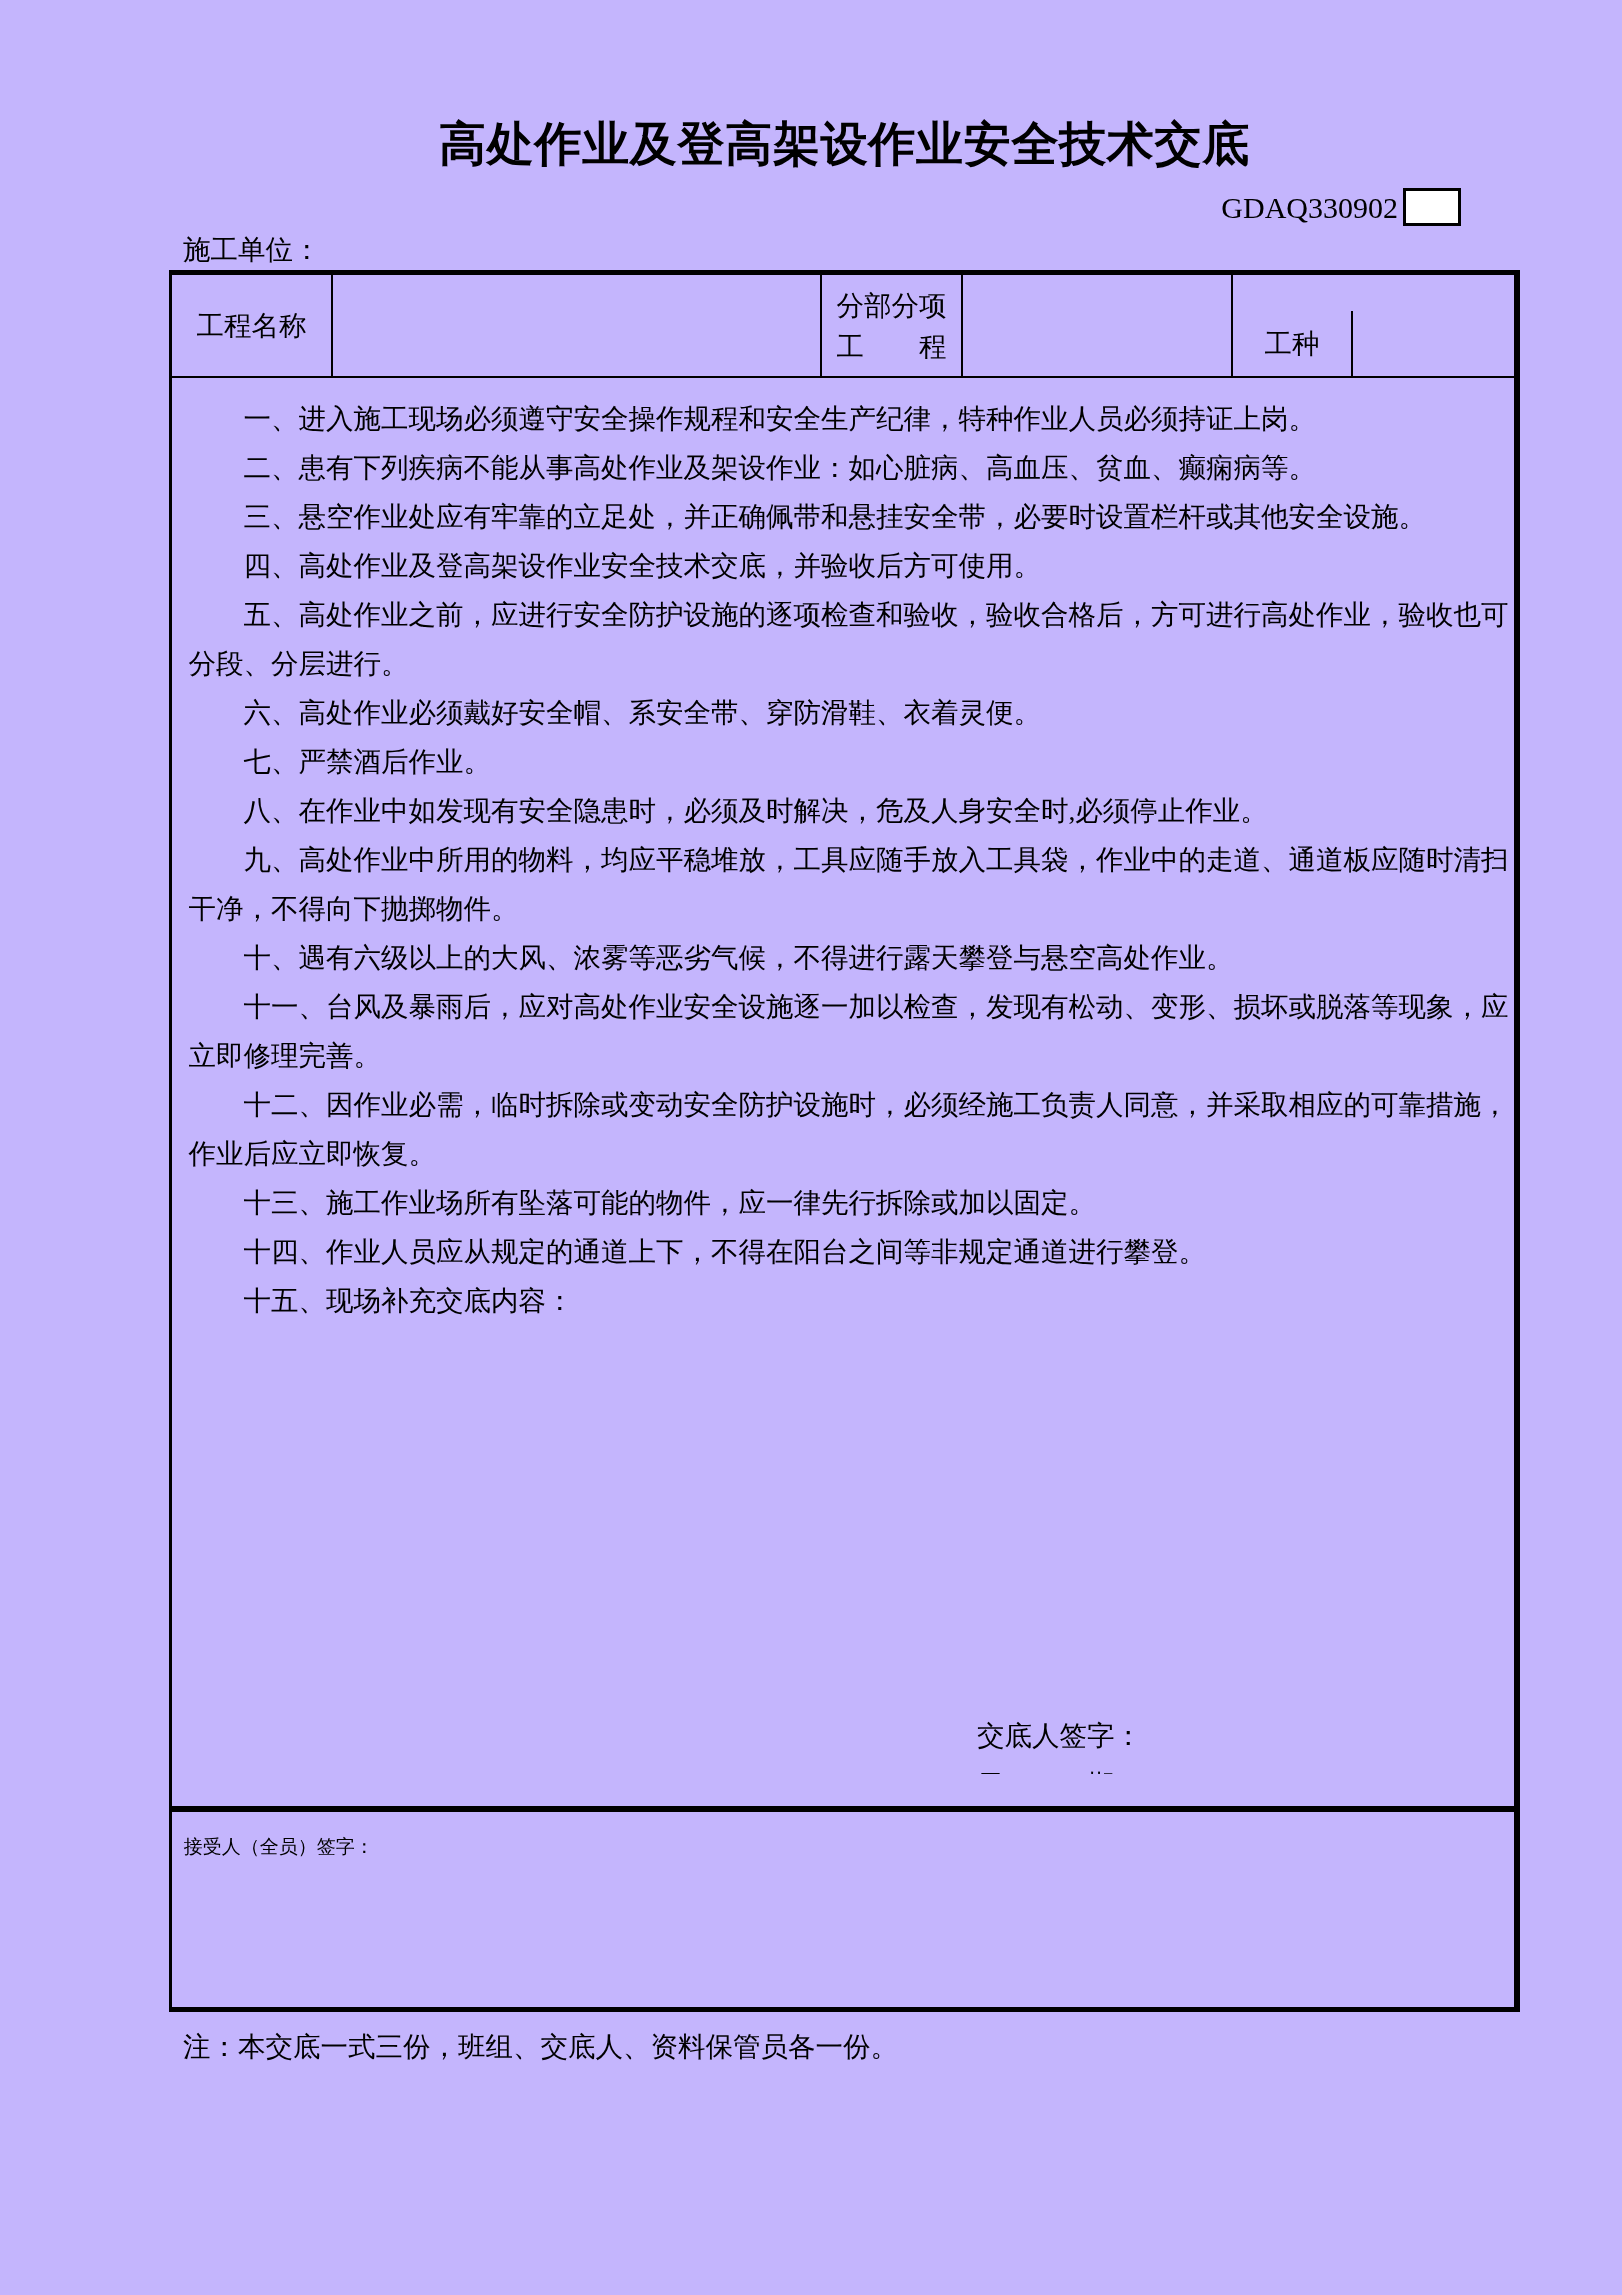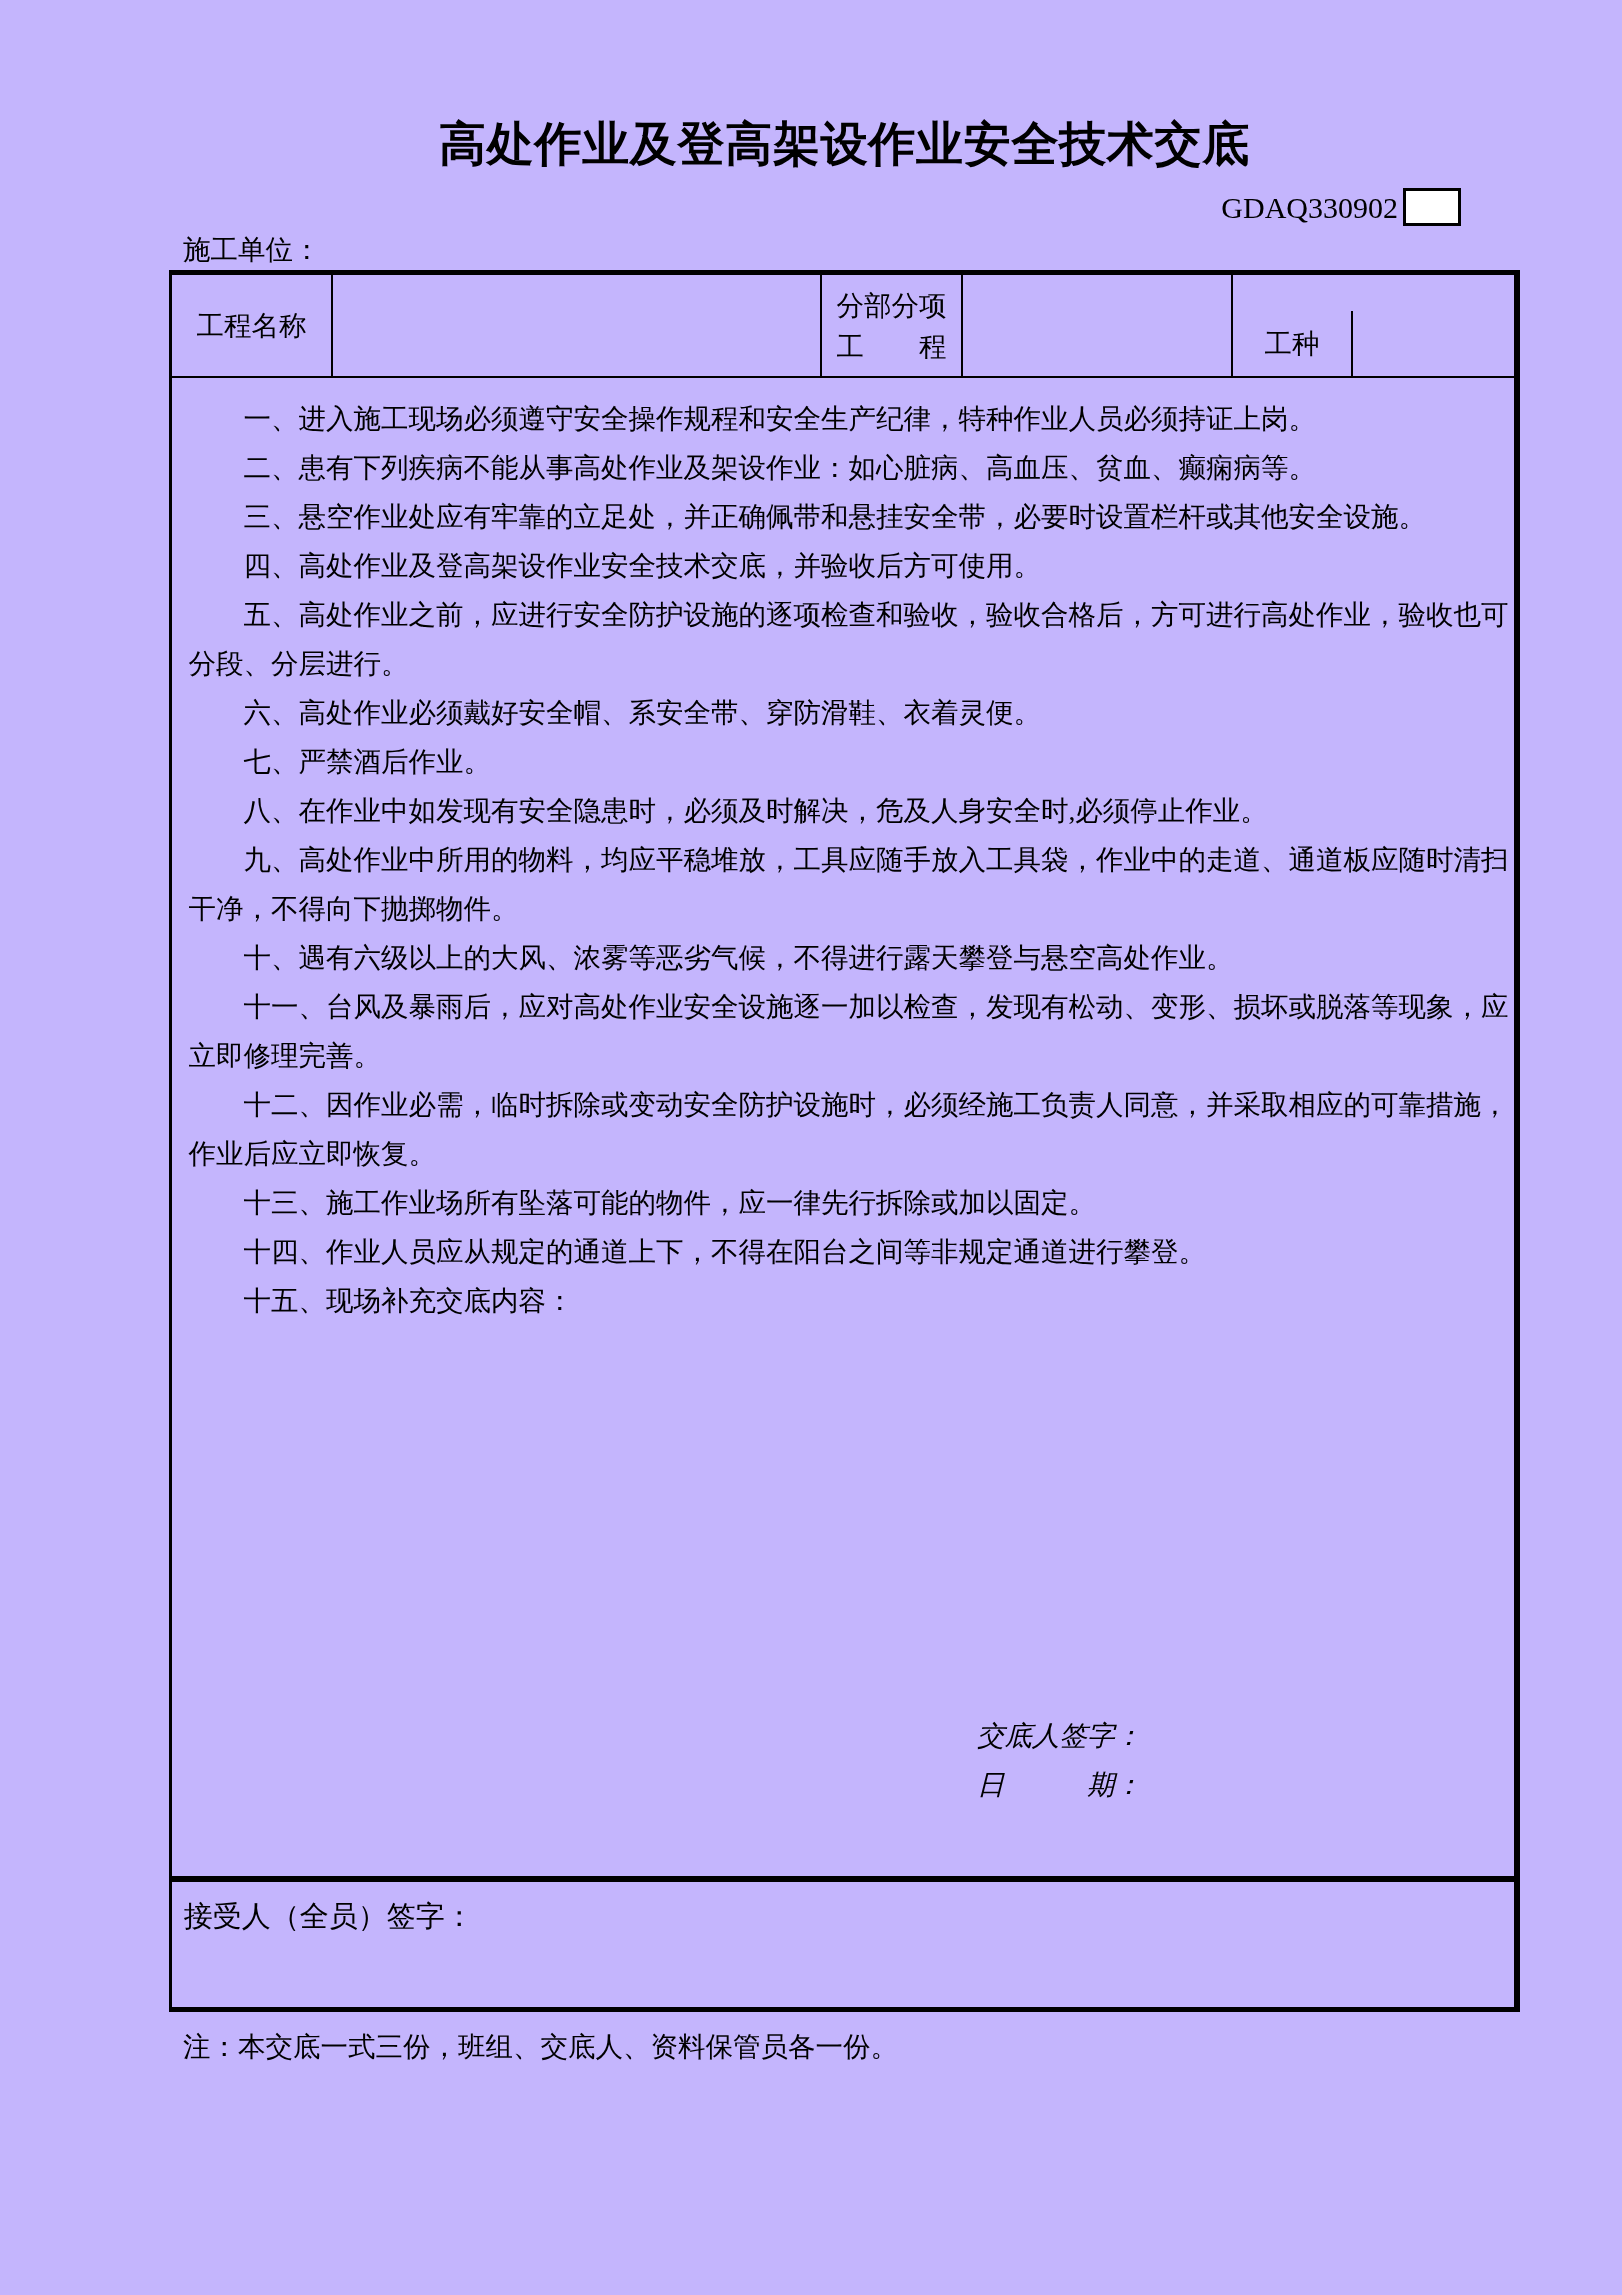--- a/index.html
+++ b/index.html
@@ -40,26 +40,26 @@
   .c4 { width:270px; } .c5 { width:120px;margin-top:36px; } .c6 { flex:1; }
   .subline { white-space:pre; }
 
   .body-cell {
     flex:1; position:relative; padding:16.4px 5.2px 0 16.4px;
     font-size:27.5px; line-height:49px; overflow:hidden;
   }
   .bline { white-space:nowrap; }
   .ind { text-indent:55px; }
 
-  .sig-block { position:absolute; left:805px; top:1333px; font-size:27.5px; line-height:49px;font-style:italic; }
+  .sig-block { position:absolute; left:805px; top:1333px; font-size:27.5px; line-height:49px; }
   .sig-line { white-space:pre; }
 
   .recipient-row {
-    flex:none; height:131px; border-top:6.5px solid #000;
-    padding:9.8px 0 0 11.8px; font-size:29px; line-height:49px; overflow:hidden;margin-top:32px;
+    flex:none; height:201px; border-top:6.5px solid #000;
+    padding:9.8px 0 0 11.8px; font-size:19px; line-height:49px; overflow:hidden;margin-top:32px;
   }
   .note { position:absolute; left:183px; top:2022px; font-size:27.5px; line-height:49px; white-space:nowrap; }
 </style>
 </head>
 <body>
 
 <div class="page">
 
   <div class="title">高处作业及登高架设作业安全技术交底</div>
 

